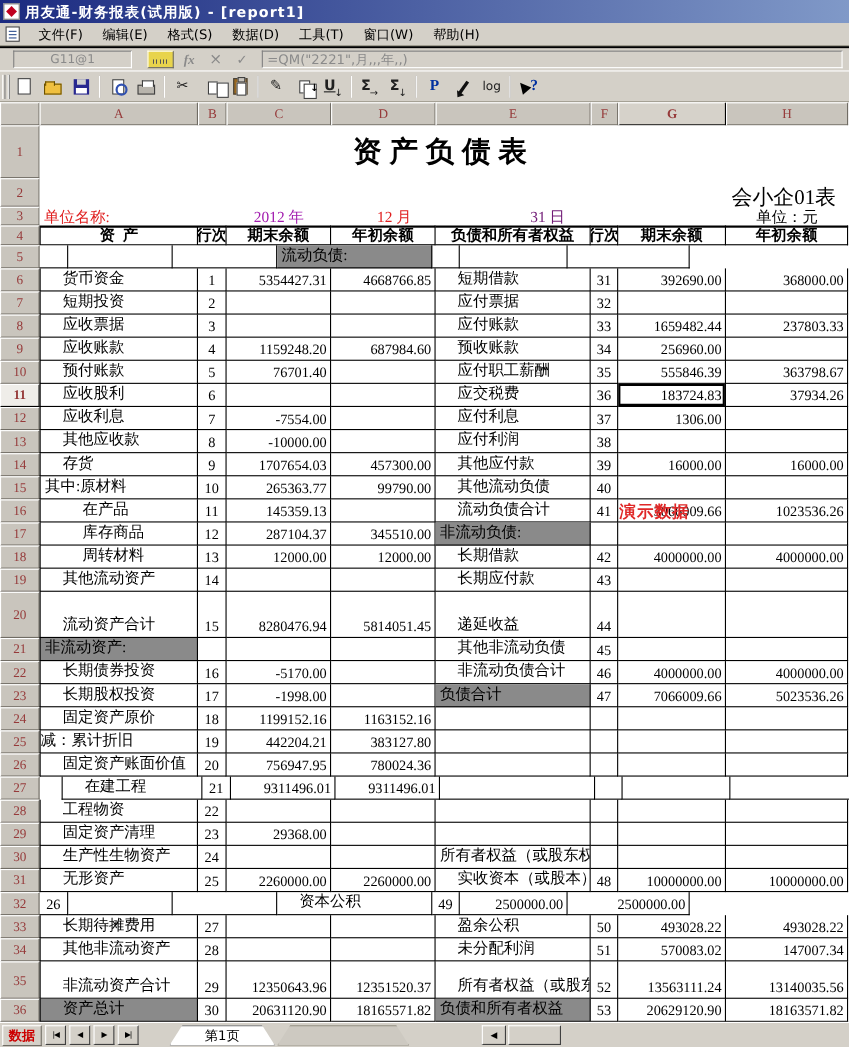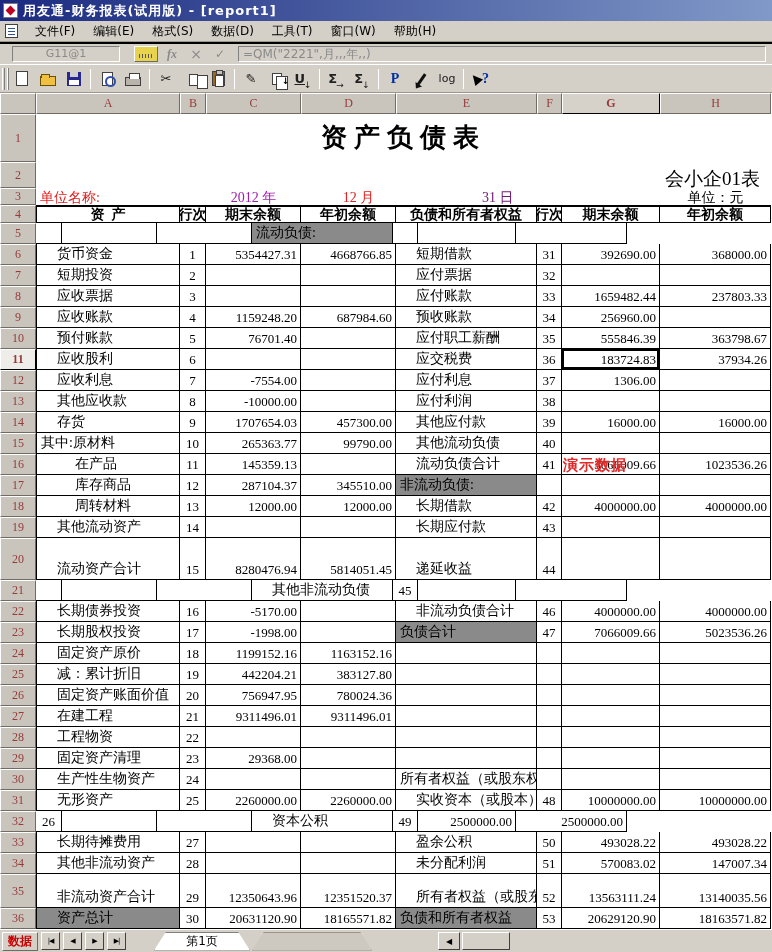--- a/index.html
+++ b/index.html
@@ -409,20 +409,21 @@
         <div class="cell ctr" style="width: 26px;">15</div>
         <div class="cell num" style="width: 95px;">8280476.94</div>
         <div class="cell num" style="width: 95px;">5814051.45</div>
         <div class="cell " style="width: 141px; padding-left: 20px;">递延收益</div>
         <div class="cell ctr" style="width: 25px;">44</div>
         <div class="cell num" style="width: 98px;"></div>
         <div class="cell num" style="width: 111px;"></div>
       </div>
       <div class="srow" style="height: 21px;">
         <div class="rowhdr">21</div>
+        <div class="cell gray first" style="width: 144px; padding-left: 4px;">非流动资产:</div>
         <div class="cell ctr" style="width: 26px;"></div>
         <div class="cell num" style="width: 95px;"></div>
         <div class="cell num" style="width: 95px;"></div>
         <div class="cell " style="width: 141px; padding-left: 20px;">其他非流动负债</div>
         <div class="cell ctr" style="width: 25px;">45</div>
         <div class="cell num" style="width: 98px;"></div>
         <div class="cell num" style="width: 111px;"></div>
       </div>
       <div class="srow" style="height: 21px;">
         <div class="rowhdr">22</div>
@@ -452,21 +453,21 @@
         <div class="cell ctr" style="width: 26px;">18</div>
         <div class="cell num" style="width: 95px;">1199152.16</div>
         <div class="cell num" style="width: 95px;">1163152.16</div>
         <div class="cell " style="width: 141px; padding-left: 20px;"></div>
         <div class="cell ctr" style="width: 25px;"></div>
         <div class="cell num" style="width: 98px;"></div>
         <div class="cell num" style="width: 111px;"></div>
       </div>
       <div class="srow" style="height: 21px;">
         <div class="rowhdr">25</div>
-        <div class="cell first" style="width: 144px; padding-left: 20px;">减：累计折旧</div>
+        <div class="cell first" style="width: 144px; ">减：累计折旧</div>
         <div class="cell ctr" style="width: 26px;">19</div>
         <div class="cell num" style="width: 95px;">442204.21</div>
         <div class="cell num" style="width: 95px;">383127.80</div>
         <div class="cell " style="width: 141px; padding-left: 20px;"></div>
         <div class="cell ctr" style="width: 25px;"></div>
         <div class="cell num" style="width: 98px;"></div>
         <div class="cell num" style="width: 111px;"></div>
       </div>
       <div class="srow" style="height: 21px;">
         <div class="rowhdr">26</div>
@@ -474,21 +475,21 @@
         <div class="cell ctr" style="width: 26px;">20</div>
         <div class="cell num" style="width: 95px;">756947.95</div>
         <div class="cell num" style="width: 95px;">780024.36</div>
         <div class="cell " style="width: 141px; padding-left: 20px;"></div>
         <div class="cell ctr" style="width: 25px;"></div>
         <div class="cell num" style="width: 98px;"></div>
         <div class="cell num" style="width: 111px;"></div>
       </div>
       <div class="srow" style="height: 21px;">
         <div class="rowhdr">27</div>
-        <div class="cell first" style="width: 144px; padding-left: 20px;">在建工程</div>
+        <div class="cell first" style="width: 128px; padding-left: 20px; margin-left: 20px;">在建工程</div>
         <div class="cell ctr" style="width: 26px;">21</div>
         <div class="cell num" style="width: 95px;">9311496.01</div>
         <div class="cell num" style="width: 95px;">9311496.01</div>
         <div class="cell " style="width: 141px; padding-left: 20px;"></div>
         <div class="cell ctr" style="width: 25px;"></div>
         <div class="cell num" style="width: 98px;"></div>
         <div class="cell num" style="width: 111px;"></div>
       </div>
       <div class="srow" style="height: 21px;">
         <div class="rowhdr">28</div>

